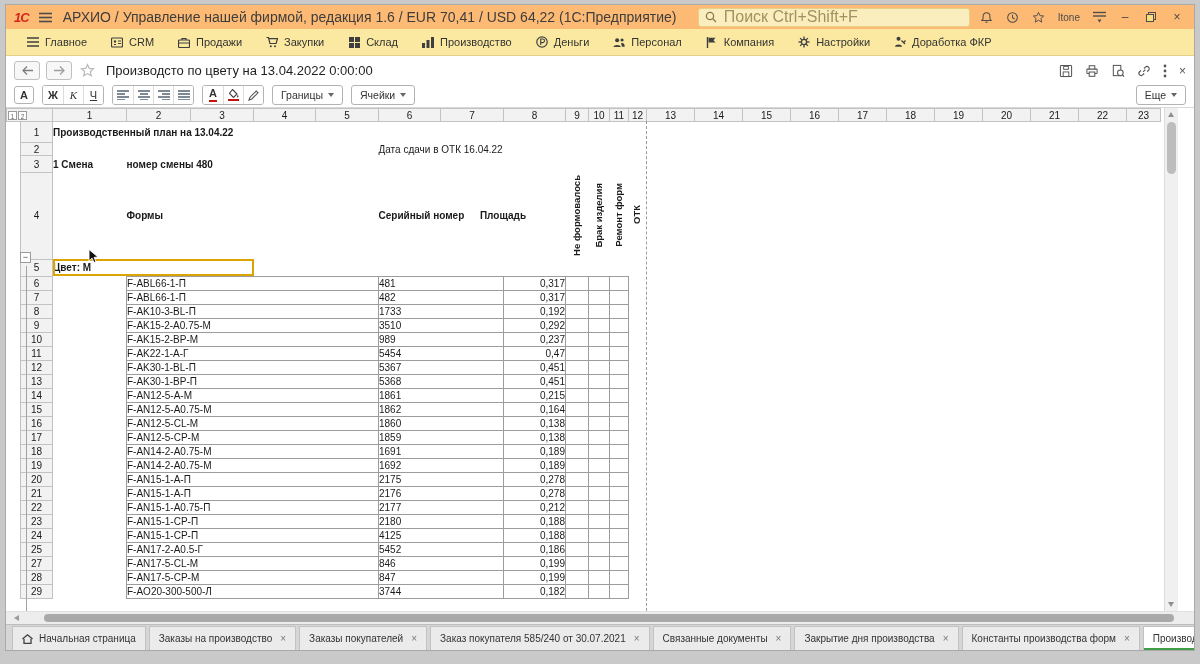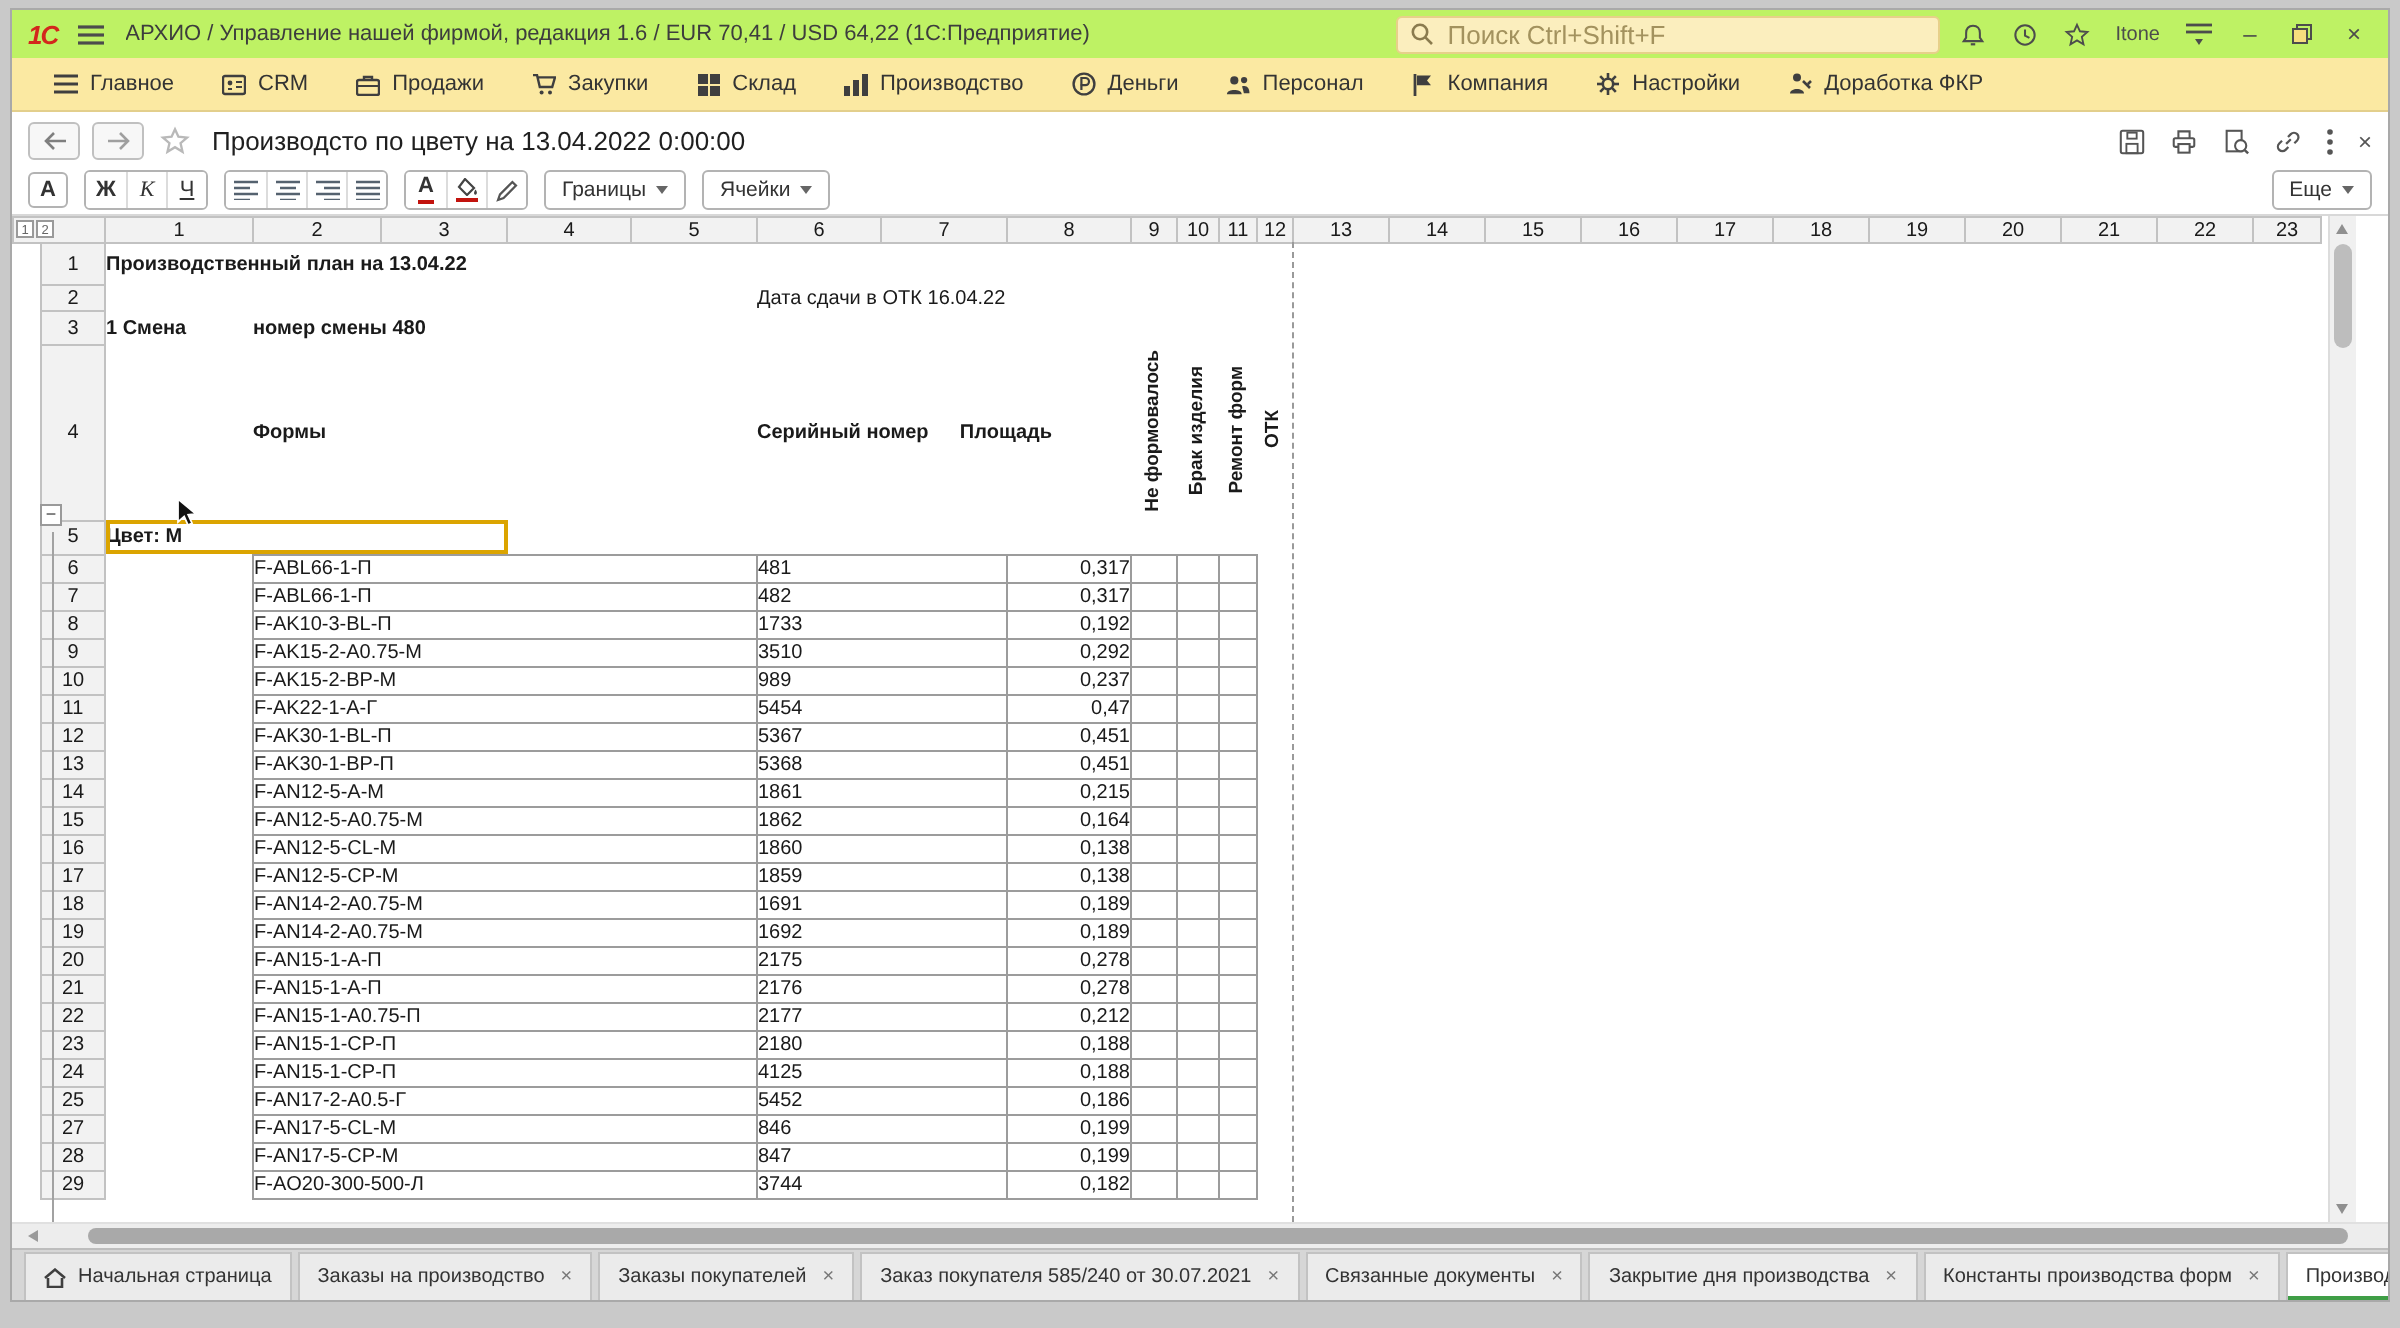--- a/index.html
+++ b/index.html
@@ -1,26 +1,26 @@
 <!DOCTYPE html>
 <html><head>
 <meta charset="utf-8">
 <style>
   html,body{margin:0;padding:0;}
   body{width:1200px;height:664px;background:#c9c9c9;font-family:"Liberation Sans","DejaVu Sans",sans-serif;cursor:default;overflow:hidden;}
   .screen{position:relative;width:1200px;height:664px;box-sizing:border-box;padding:4px 5px 0 5px;}
   .window{width:1190px;height:647px;background:#fff;border:1px solid #a9a9a9;box-sizing:border-box;display:flex;flex-direction:column;overflow:hidden;}
 
   
-  .titlebar{height:24px;background:#bef264;display:flex;align-items:center;padding:0 8px;gap:8px;flex:0 0 auto;}
+  .titlebar{height:24px;background:#fdba74;display:flex;align-items:center;padding:0 8px;gap:8px;flex:0 0 auto;}
   .logo{color:#d3271c;font-weight:bold;font-style:italic;font-size:13px;letter-spacing:-1px;}
-  .tb-title{font-size:11px;color:#3d3d3d;white-space:nowrap;flex:0 1 auto;overflow:hidden;}
+  .tb-title{font-size:14px;color:#3d3d3d;white-space:nowrap;flex:0 1 auto;overflow:hidden;}
   .tb-spacer{flex:1;}
   .searchbox{display:flex;align-items:center;gap:5px;width:258px;height:17px;background:#fbeebe;border:1px solid #e7d08a;border-radius:3px;padding:0 6px;}
-  .searchbox input{border:none;background:transparent;outline:none;font-size:13px;color:#6e6249;width:100%;font-family:inherit;}
+  .searchbox input{border:none;background:transparent;outline:none;font-size:16px;color:#6e6249;width:100%;font-family:inherit;}
   .searchbox input::placeholder{color:#a3925e;}
   .tb-ico{display:flex;align-items:center;justify-content:center;width:18px;height:18px;color:#4c4c4c;}
   .tb-user{font-size:10px;color:#4c4c4c;margin:0 2px;}
   .winbtn{font-size:12px;color:#4c4c4c;width:18px;text-align:center;}
   svg{display:block;}
 
   
   .menubar{height:26px;background:#fbe9a2;display:flex;align-items:center;padding:0 10px;gap:2px;flex:0 0 auto;border-bottom:1px solid #e3cf8c;}
   .menu-item{display:flex;align-items:center;gap:6px;padding:3px 11px;font-size:11px;color:#333;white-space:nowrap;}
   .menu-item .micon{width:12px;height:12px;display:flex;align-items:center;justify-content:center;}

